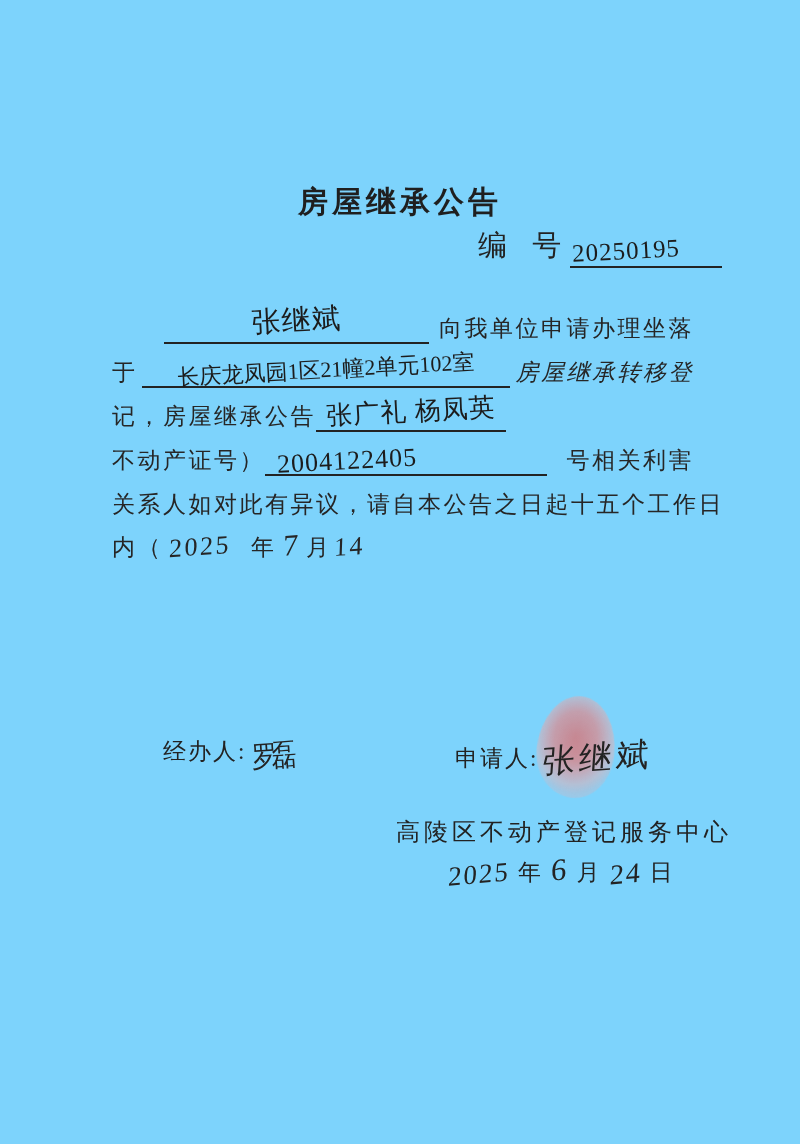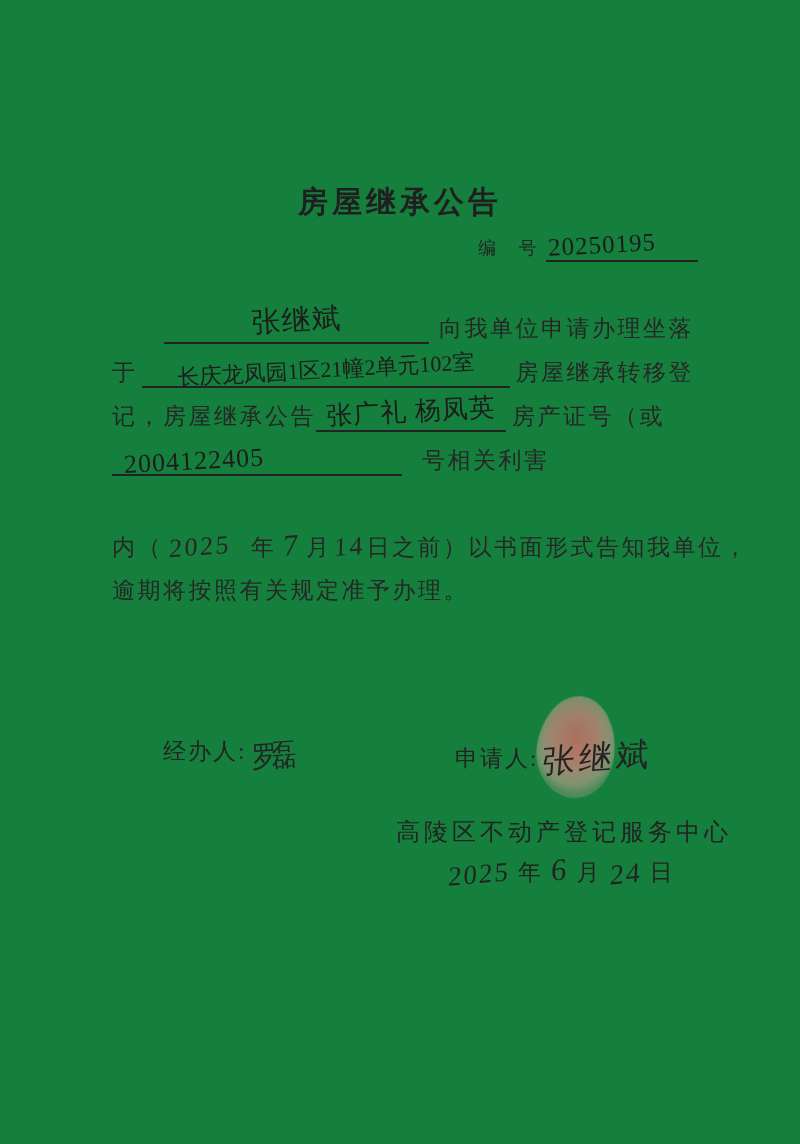--- a/index.html
+++ b/index.html
@@ -1,20 +1,20 @@
 <!DOCTYPE html>
 <html><head>
 <meta charset="utf-8">
 <style>
   html, body { margin: 0; padding: 0; background: #ffffff; }
   .page {
     position: relative;
     width: 800px;
     height: 1144px;
-    background: #15803d;
+    background: #7dd3fc;
     color: #232323;
     font-family: "Liberation Serif", serif;
     overflow: hidden;
   }
   
   .doc-title {
     position: absolute;
     top: 182px; left: 0;
     width: 100%;
     text-align: center;
@@ -24,21 +24,21 @@
     font-family: "Liberation Sans", sans-serif;
     color: #1f1f1f;
   }
   .number-row {
     position: absolute;
     top: 226px; left: 478px;
     display: flex;
     align-items: flex-end;
   }
   .number-label {
-    font-size: 18px;
+    font-size: 29px;
     letter-spacing: 9px;
     padding-bottom: 2px;
   }
   .number-blank {
     position: relative;
     width: 152px;
     border-bottom: 2px solid #232323;
     height: 34px;
   }
   .number-blank .hw {
@@ -178,52 +178,51 @@
       <span class="hw tilt" style="font-size:29px;">张继斌</span>
     </span>
     <span style="margin-left:10px;">向我单位申请办理坐落</span>
   </div>
 
   <div class="body-line" style="top:346px">
     <span>于</span>
     <span class="blank" style="width:378px; margin-left:4px;">
       <span class="hw tilt" style="font-size:22px; letter-spacing:0;">长庆龙凤园1区21幢2单元102室</span>
     </span>
-    <span style="margin-left:6px;">房屋继承转移登</span>
+    <span style="margin-left:6px;font-style:italic;">房屋继承转移登</span>
   </div>
 
   <div class="body-line" style="top:390px">
     <span>记，房屋继承公告</span>
     <span class="blank" style="width:190px;">
       <span class="hw tilt" style="font-size:26px;">张广礼 杨凤英</span>
     </span>
-    <span style="margin-left:6px;">房产证号（或</span>
   </div>
 
   <div class="body-line" style="top:434px">
+    <span>不动产证号）</span>
     <span class="blank" style="width:290px;">
       <span class="hw tilt" style="font-size:26px; text-align:left; padding-left:12px; box-sizing:border-box;">2004122405</span>
     </span>
     <span style="margin-left:20px;">号相关利害</span>
   </div>
 
+  <div class="body-line" style="top:478px">
+    <span>关系人如对此有异议，请自本公告之日起十五个工作日</span>
+  </div>
 
   <div class="body-line" style="top:521px">
     <span>内（</span>
     <span class="hw-inline">2025</span>
     <span style="margin-left:14px;">年</span>
     <span class="hw-inline" style="font-size:30px;">7</span>
     <span>月</span>
     <span class="hw-inline" style="margin:0 2px;">14</span>
-    <span>日之前）以书面形式告知我单位，</span>
-  </div>
-
-  <div class="body-line" style="top:564px">
-    <span>逾期将按照有关规定准予办理。</span>
-  </div>
+  </div>
+
 
   <div class="sig-row">
     <div class="handler-block">
       <span>经办人:</span>
       <span class="handler-sig">罗磊</span>
     </div>
     <div class="fingerprint"></div>
     <div class="applicant-block">
       <span>申请人:</span>
       <span class="applicant-sig">张继斌</span>

